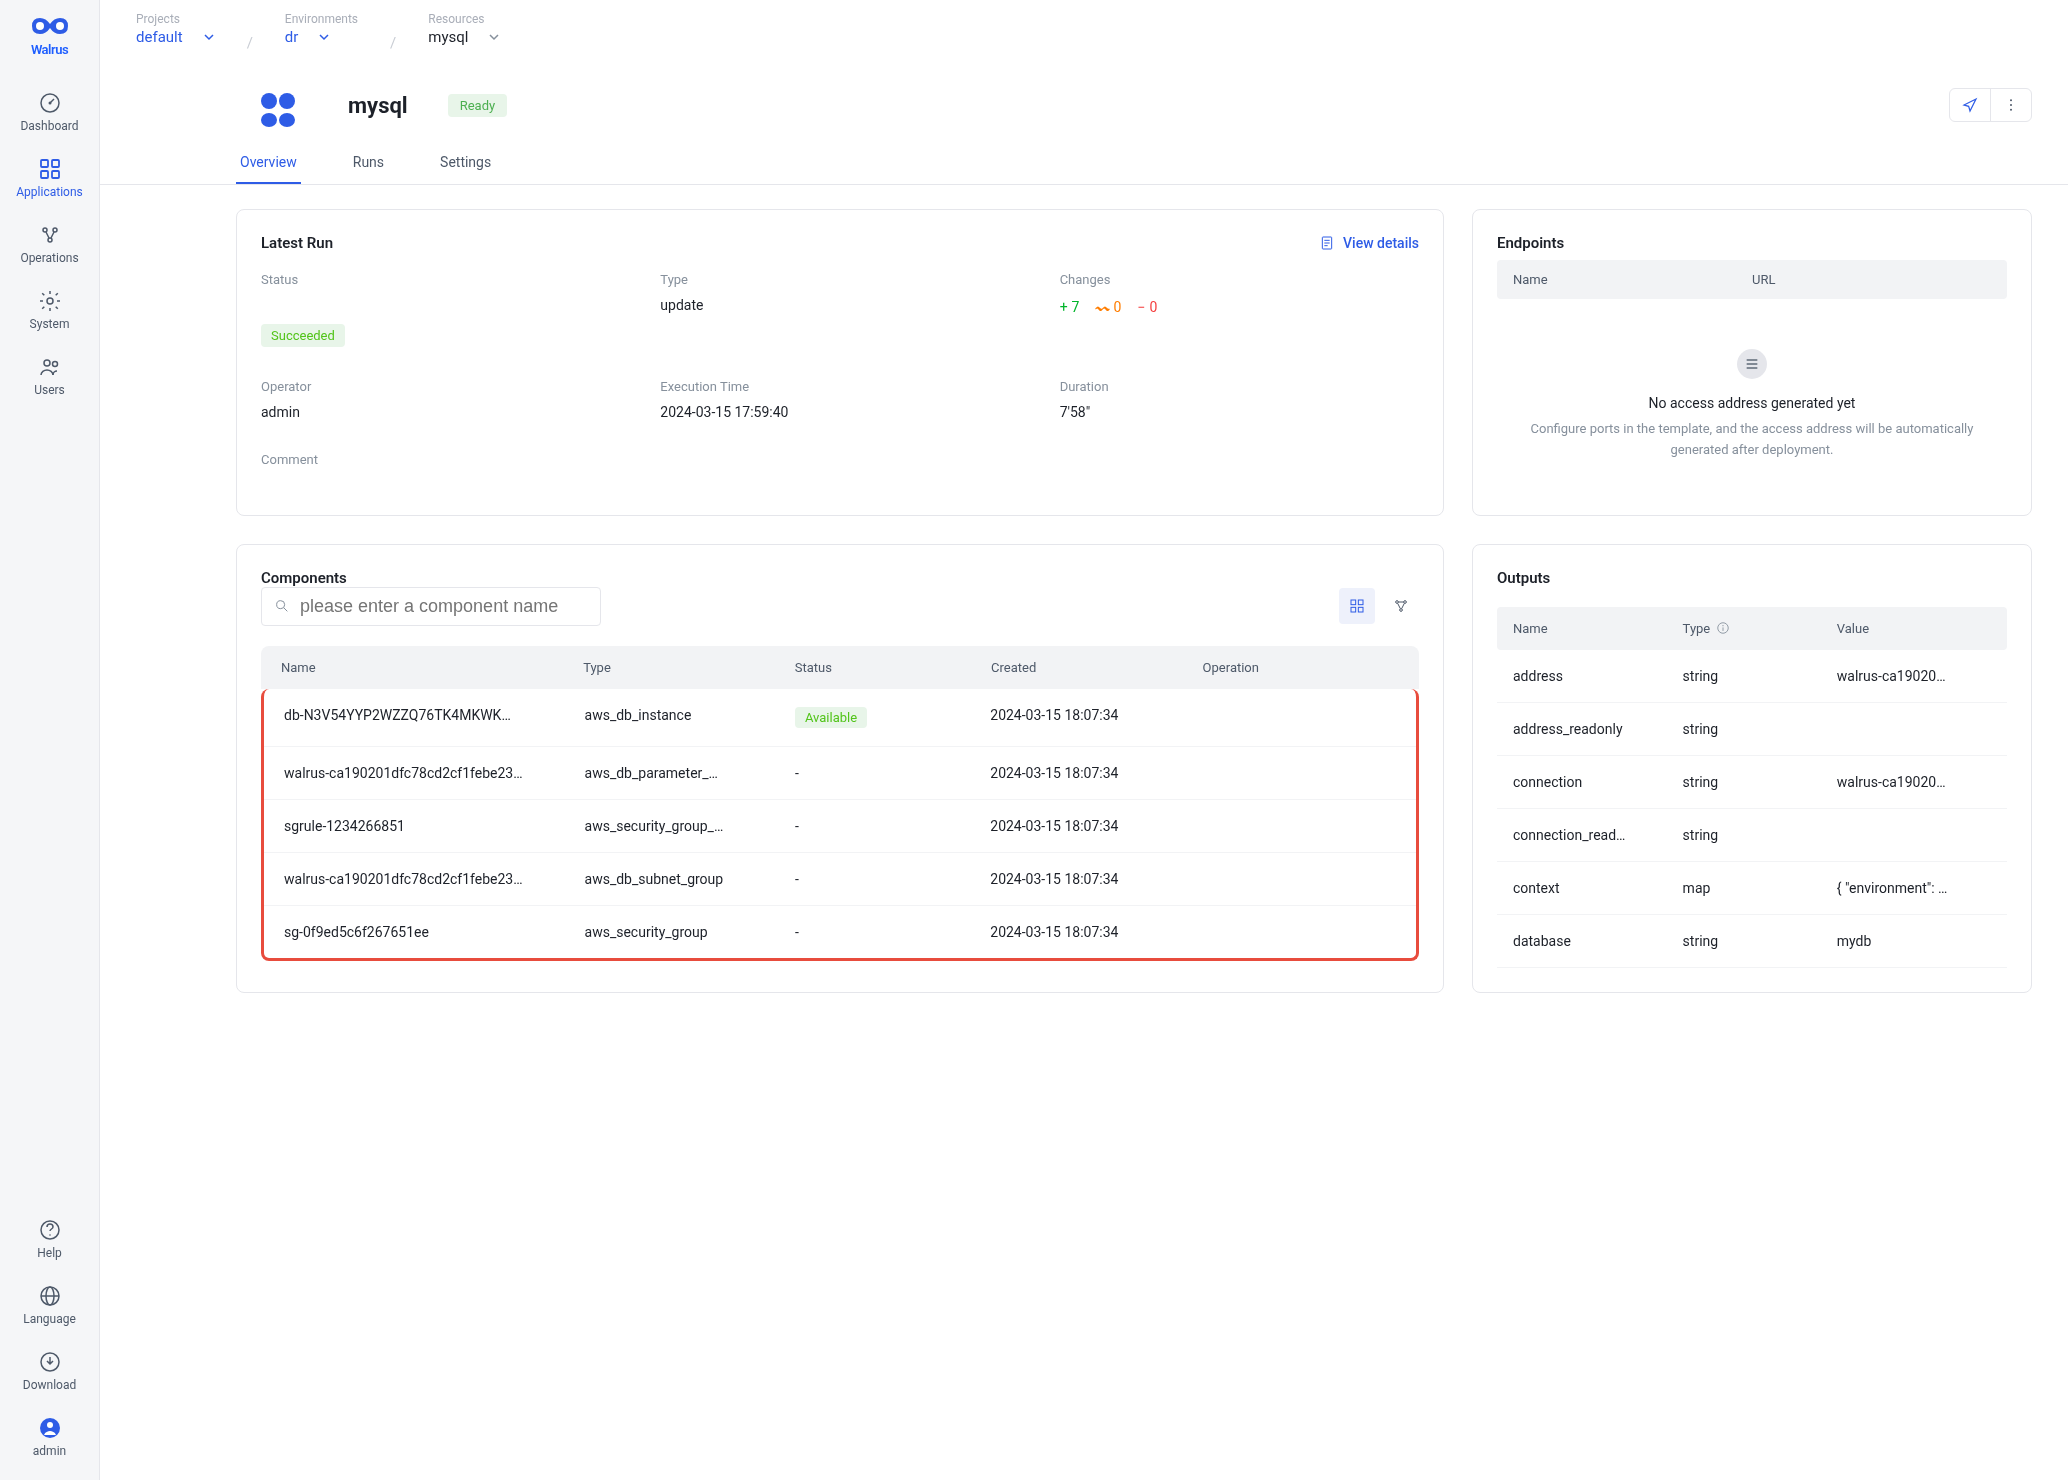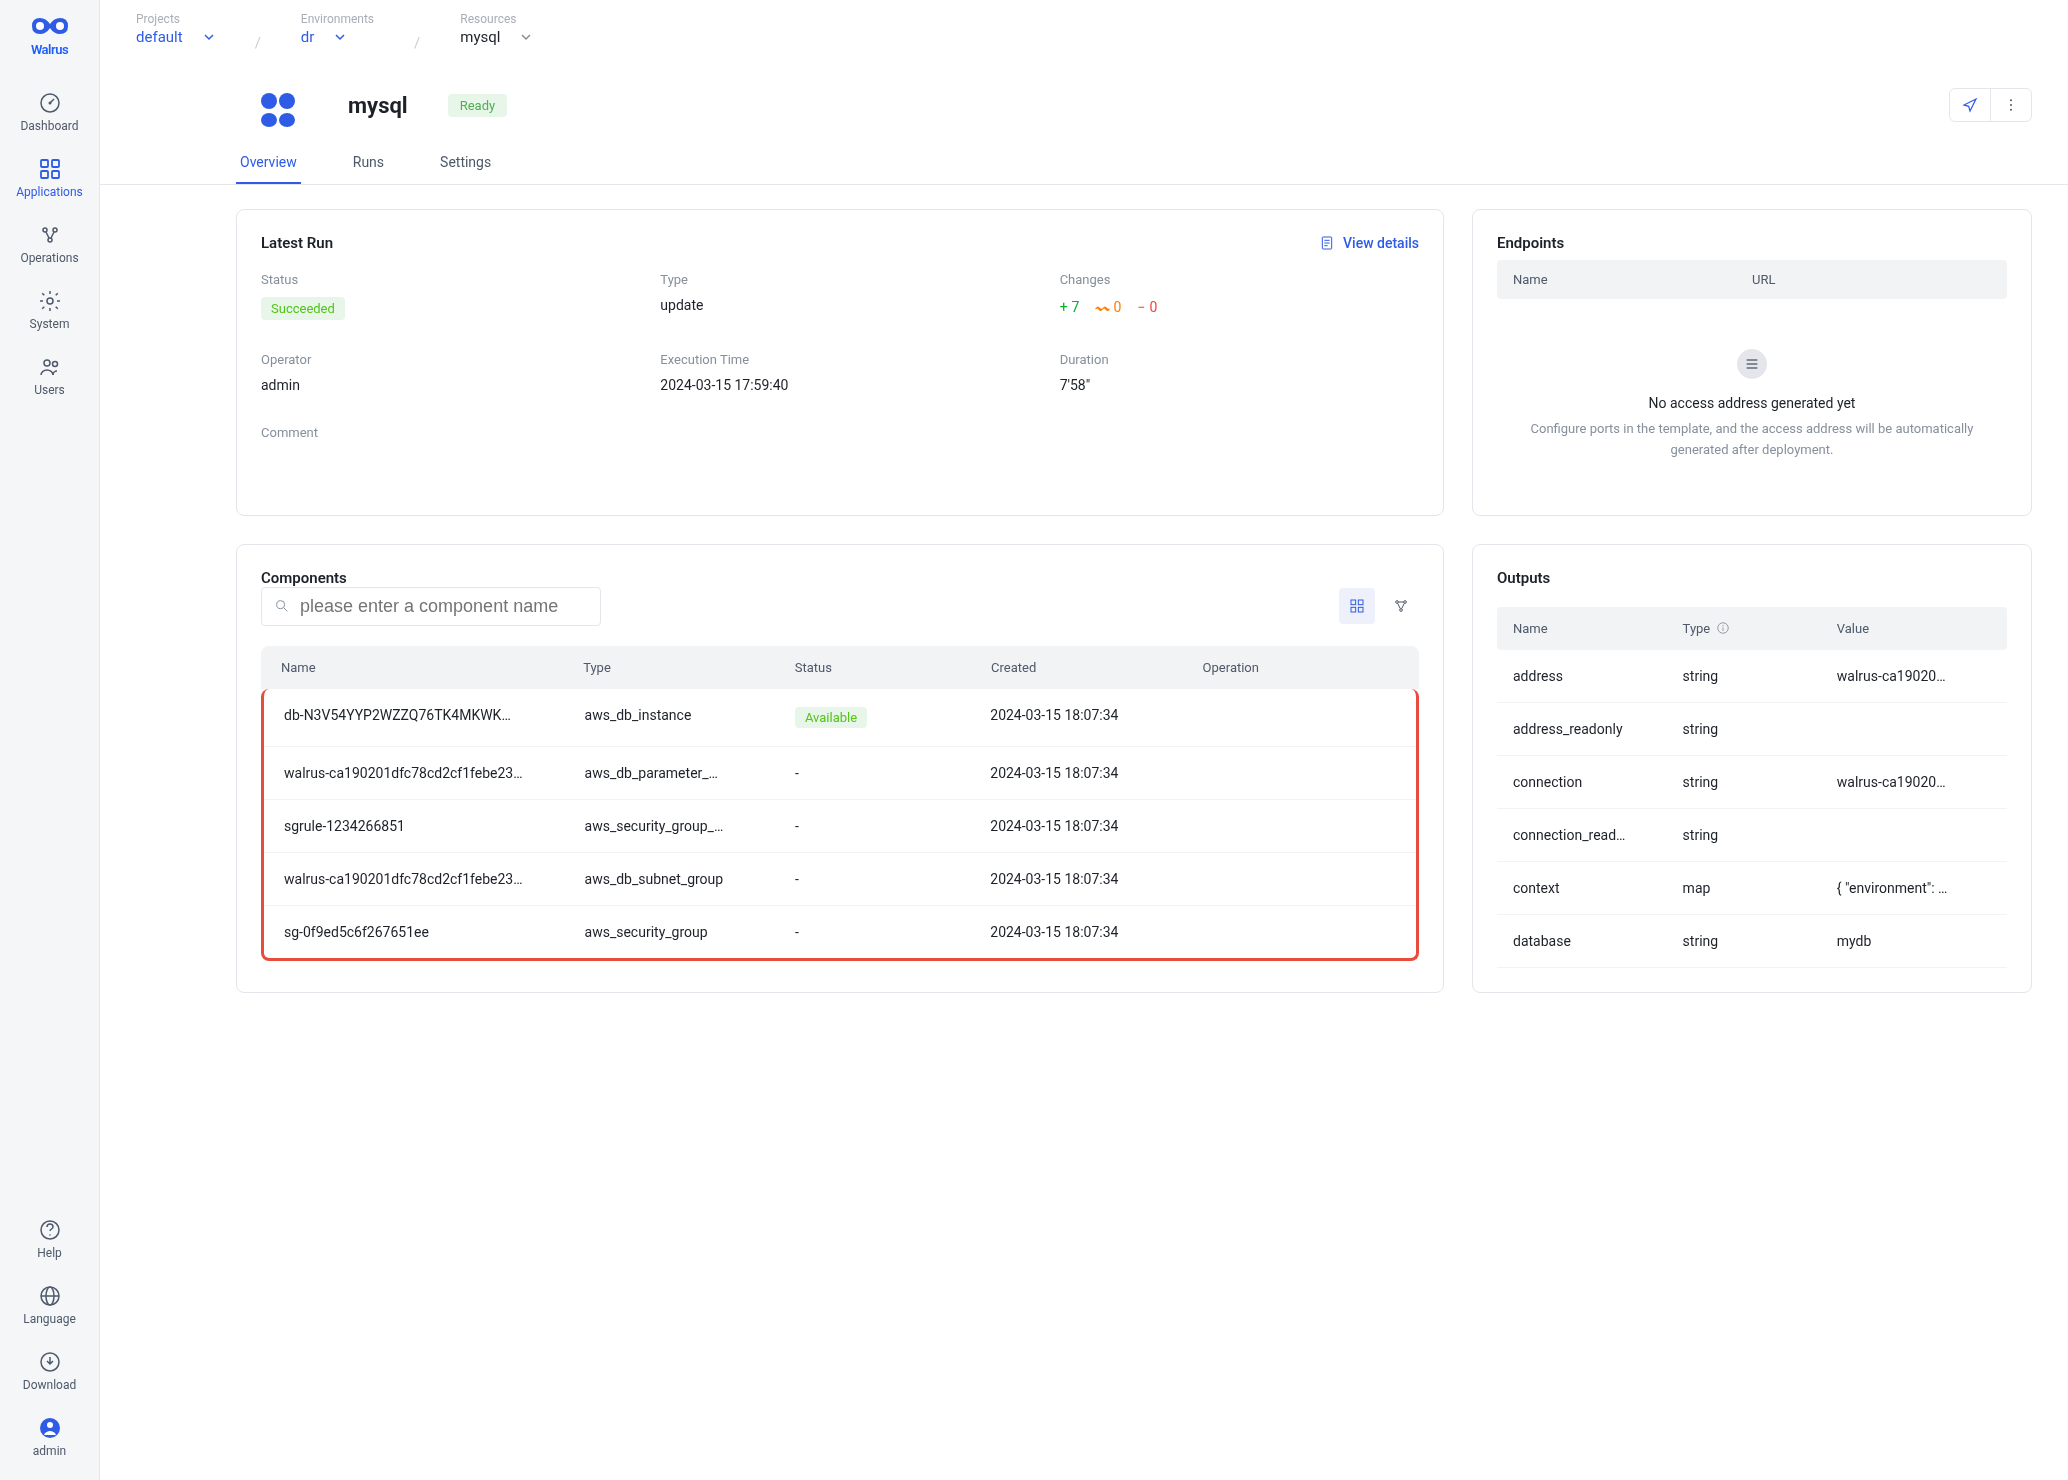--- a/index.html
+++ b/index.html
@@ -16,21 +16,21 @@
 .nav-item { display: flex; flex-direction: column; align-items: center; justify-content: center; padding: 10px 0; cursor: pointer; color: #4e5969; }
 .nav-item.active { color: #2e5ce6; }
 .nav-icon { width: 24px; height: 24px; margin-bottom: 4px; }
 .nav-label { font-size: 12px; }
 .bottom-nav { margin-top: auto; margin-bottom: 12px; width: 100%; }
 
 
 .main { flex: 1; display: flex; flex-direction: column; overflow: hidden; }
 
 
-.breadcrumb { display: flex; align-items: flex-start; padding: 12px 20px 0 36px; gap: 40px; }
+.breadcrumb { display: flex; align-items: flex-start; padding: 12px 20px 0 36px; gap: 32px; }
 .crumb { display: flex; flex-direction: column; }
 .crumb-label { font-size: 12px; color: #a9aeb8; margin-bottom: 2px; }
 .crumb-value-row { display: flex; align-items: center; gap: 20px; }
 .crumb-value { font-size: 15px; color: #2e5ce6; }
 .crumb-value.dark { color: #1d2129; }
 .chevron-down { width: 12px; height: 12px; }
 .crumb-sep { color: #c9cdd4; font-size: 15px; padding-top: 22px; }
 
 
 .page-header { display: flex; align-items: center; padding: 36px 36px 20px 156px; position: relative; }
@@ -51,21 +51,21 @@
 .content { padding: 24px 36px 24px 136px; display: grid; grid-template-columns: 1fr 560px; gap: 28px; overflow: auto; }
 .card { border: 1px solid #e5e6eb; border-radius: 8px; padding: 24px; }
 .card-header { display: flex; align-items: center; justify-content: space-between; margin-bottom: 20px; }
 .card-title { font-size: 15px; font-weight: 600; color: #1d2129; }
 .view-details { display: flex; align-items: center; gap: 8px; color: #2e5ce6; font-size: 14px; cursor: pointer; font-weight: 500; }
 
 
 .run-grid { display: grid; grid-template-columns: 1fr 1fr 1fr; gap: 32px 40px; }
 .field-label { font-size: 13px; color: #86909c; margin-bottom: 10px; }
 .field-value { font-size: 14px; color: #1d2129; }
-.succeeded-badge { display: inline-block; background: #e8f5e9; color: #52c41a; padding: 4px 10px; border-radius: 4px; font-size: 13px; }
+.succeeded-badge { display: inline-block; background: #e8f5e9; color: #52c41a; padding: 4px 10px; border-radius: 4px; font-size: 13px; margin-top: 27px; }
 .changes-row { display: flex; gap: 16px; align-items: center; font-size: 14px; }
 .change-add { color: #00b42a; display: flex; align-items: center; gap: 4px; }
 .change-mod { color: #ff7d00; display: flex; align-items: center; gap: 4px; }
 .change-del { color: #f53f3f; display: flex; align-items: center; gap: 4px; }
 .full-row { grid-column: 1 / -1; }
 
 
 .table-header { display: flex; background: #f2f3f5; border-radius: 4px; padding: 12px 16px; font-size: 13px; color: #4e5969; margin-bottom: 20px; }
 .th-name { flex: 1; }
 .th-url { flex: 1; }

